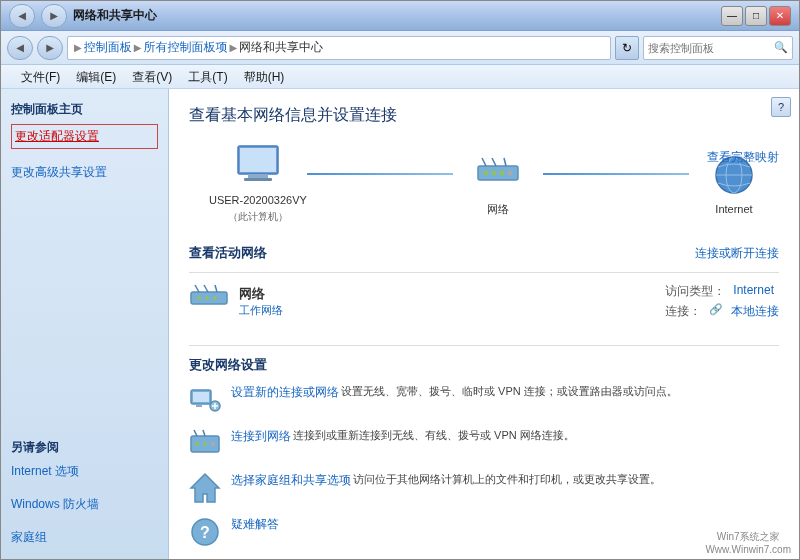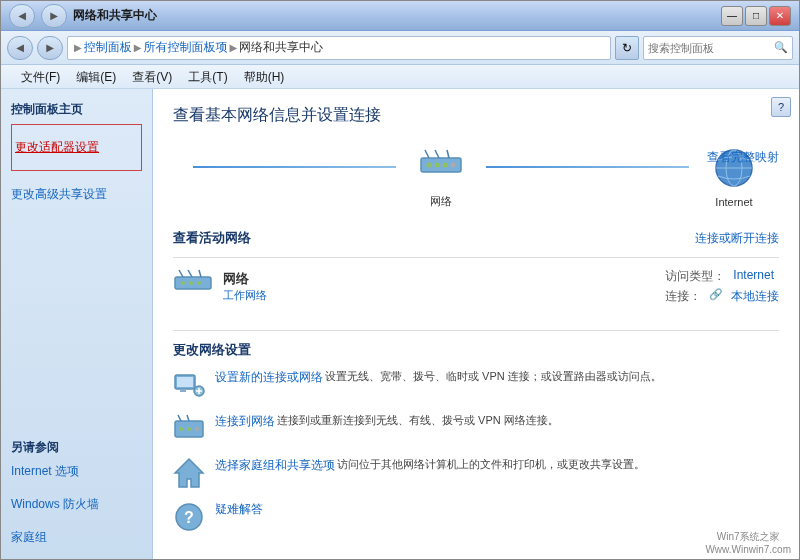--- a/index.html
+++ b/index.html
@@ -149,21 +149,21 @@
 
     
     .main {
       display: flex;
       flex: 1;
       overflow: hidden;
     }
 
     
     .sidebar {
-      width: 152px;
+      width: 168px;
       background: linear-gradient(to bottom, #ddeaf8 0%, #c8dcf0 100%);
       border-right: 1px solid #b0c8e4;
       padding: 12px 10px;
       display: flex;
       flex-direction: column;
       gap: 26px;
       overflow-y: auto;
     }
     .sidebar-section-title {
       font-size: 12px;
@@ -176,21 +176,21 @@
       color: #1565c0;
       cursor: pointer;
       text-decoration: none;
       display: block;
       padding: 1px 0;
     }
     .sidebar-link.active {
       color: #cc0000;
       text-decoration: underline;
       border: 1px solid #cc4444;
-      padding: 14px 3px;
+      padding: 3px 3px;
       background: transparent;
     }
     .sidebar-bottom {
       margin-top: auto;
     }
     .sidebar-section {
       margin-bottom: 10px;
     }
 
     
@@ -461,20 +461,32 @@
       </div>
     </div>
 
     <div class="content" style="position: relative;">
       <div class="help-icon">?</div>
 
       <div class="content-title">查看基本网络信息并设置连接</div>
 
       <div class="network-diagram">
 
+        <div class="net-node">
+          <div class="net-icon">
+            <svg width="48" height="44" viewBox="0 0 48 44">
+              <rect x="4" y="2" width="40" height="28" rx="2" fill="#6a9fd8" stroke="#4a7ab8" stroke-width="1.5"></rect>
+              <rect x="6" y="4" width="36" height="24" fill="#c8e0f8"></rect>
+              <rect x="14" y="30" width="20" height="4" fill="#8aabcc"></rect>
+              <rect x="10" y="34" width="28" height="3" rx="1" fill="#6a8aaa"></rect>
+            </svg>
+          </div>
+          <div class="net-node-label">USER-20200326VY</div>
+          <div class="net-node-sublabel">（此计算机）</div>
+        </div>
 
         <div class="net-line"></div>
 
         <div class="net-node">
           <div class="net-icon">
             <svg width="48" height="44" viewBox="0 0 48 44">
               <rect x="4" y="14" width="40" height="14" rx="2" fill="#7ab0d8" stroke="#5a90b8" stroke-width="1.5"></rect>
               <circle cx="12" cy="21" r="2.5" fill="#90c060"></circle>
               <circle cx="20" cy="21" r="2.5" fill="#90c060"></circle>
               <circle cx="28" cy="21" r="2.5" fill="#90c060"></circle>

